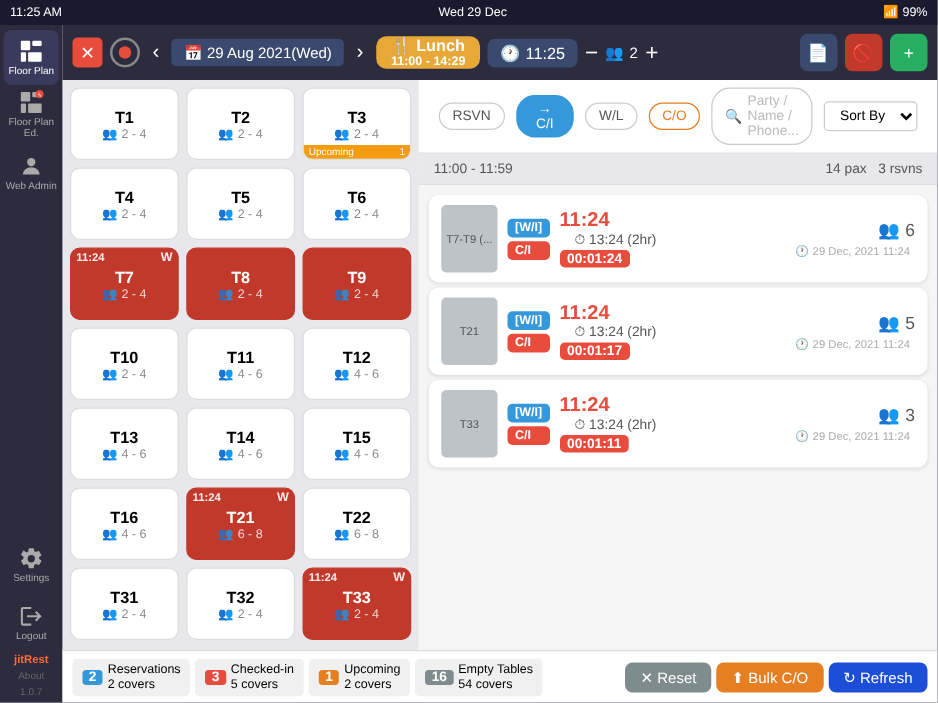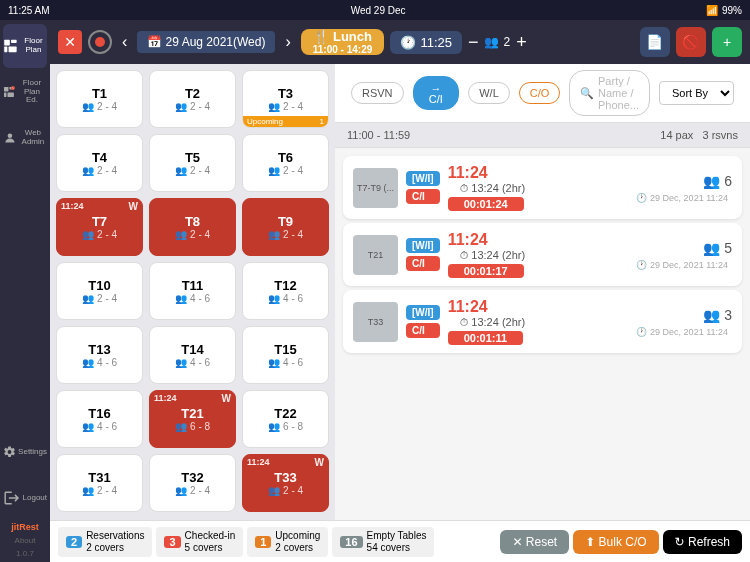--- a/index.html
+++ b/index.html
@@ -6,21 +6,21 @@
     body { font-family: -apple-system, BlinkMacSystemFont, 'Segoe UI', sans-serif; background: #1a1a2e; width: 750px; height: 562px; overflow: hidden; font-size: 12px; }
 
     
     .status-bar { background: #1a1a2e; color: white; display: flex; justify-content: space-between; align-items: center; padding: 2px 8px; height: 20px; font-size: 10px; }
 
     
     .main-layout { display: flex; height: 542px; }
 
     
     .left-sidebar { width: 50px; background: #2c2c3e; display: flex; flex-direction: column; align-items: center; padding-top: 4px; gap: 2px; }
-    .sidebar-icon { width: 44px; height: 44px; display: flex; flex-direction: row; align-items: center; justify-content: center; cursor: pointer; border-radius: 6px; color: #aaa; font-size: 9px; gap: 2px; }
+    .sidebar-icon { width: 44px; height: 44px; display: flex; flex-direction: column; align-items: center; justify-content: center; cursor: pointer; border-radius: 6px; color: #aaa; font-size: 9px; gap: 2px; }
     .sidebar-icon.active { background: #3a3a5c; color: white; }
     .sidebar-icon svg { width: 20px; height: 20px; }
     .sidebar-icon span { font-size: 8px; text-align: center; line-height: 1.1; }
     .sidebar-spacer { flex: 1; }
     .sidebar-logo { color: #ff6b35; font-size: 9px; font-weight: bold; margin-bottom: 2px; }
     .sidebar-version { color: #666; font-size: 8px; margin-bottom: 4px; text-align: center; }
 
     
     .content-area { flex: 1; display: flex; flex-direction: column; background: #f0f0f0; }
 
@@ -67,44 +67,44 @@
     .tab-btn.outline-orange { border-color: #e67e22; color: #e67e22; }
     .search-box { flex: 1; border: 1px solid #ccc; border-radius: 15px; padding: 4px 10px; font-size: 11px; color: #999; display: flex; align-items: center; gap: 4px; }
     .sort-select { border: 1px solid #ccc; border-radius: 4px; padding: 4px 8px; font-size: 11px; background: white; cursor: pointer; }
 
     
     .rlist-header { background: #e8e8ec; padding: 6px 12px; display: flex; justify-content: space-between; align-items: center; font-size: 11px; color: #555; border-bottom: 1px solid #ddd; }
 
     
     .rlist { flex: 1; overflow-y: auto; padding: 4px 0; }
     .rlist-item { background: white; margin: 4px 8px; border-radius: 8px; padding: 8px 10px; display: flex; align-items: center; gap: 8px; box-shadow: 0 1px 3px rgba(0,0,0,0.1); }
-    .table-thumb { background: #bdc3c7; border-radius: 4px; width: 45px; height: 40px; display: flex; align-items: center; justify-content: center; font-size: 10px; color: #555; text-align: center; flex-shrink: 0; }
+    .table-thumb { background: #bdc3c7; border-radius: 4px; width: 45px; height: 54px; display: flex; align-items: center; justify-content: center; font-size: 10px; color: #555; text-align: center; flex-shrink: 0; }
     .ritem-status { display: flex; flex-direction: column; gap: 3px; flex-shrink: 0; }
     .wl-badge { background: #3498db; color: white; border-radius: 4px; padding: 2px 6px; font-size: 10px; font-weight: bold; }
     .ci-badge { background: #e74c3c; color: white; border-radius: 4px; padding: 2px 6px; font-size: 10px; font-weight: bold; }
     .ritem-info { flex: 1; }
     .ritem-time-main { color: #e74c3c; font-weight: bold; font-size: 16px; }
     .ritem-time-sub { color: #555; font-size: 11px; display: flex; align-items: center; gap: 3px; margin-left: 12px; }
-    .ritem-timer { background: #e74c3c; color: white; border-radius: 4px; padding: 1px 16px; font-size: 11px; font-weight: bold; margin-top: 2px; display: inline-block; }
+    .ritem-timer { background: #e74c3c; color: white; border-radius: 4px; padding: 1px 6px; font-size: 11px; font-weight: bold; margin-top: 2px; display: inline-block; }
     .ritem-pax { display: flex; align-items: center; gap: 4px; color: #555; font-size: 14px; }
     .ritem-date { font-size: 9px; color: #aaa; text-align: right; margin-top: 4px; padding-right: 4px; }
 
     
     .bottom-bar { background: white; border-top: 1px solid #ddd; display: flex; align-items: center; padding: 4px 8px; gap: 4px; height: 42px; }
     .stat-chip { display: flex; align-items: center; gap: 4px; background: #f0f0f0; border-radius: 4px; padding: 3px 8px; font-size: 10px; }
     .stat-chip .count-badge { background: #3498db; color: white; border-radius: 3px; padding: 0px 5px; font-size: 11px; font-weight: bold; }
     .stat-chip .count-badge.red { background: #e74c3c; }
     .stat-chip .count-badge.orange { background: #e67e22; }
     .stat-chip .count-badge.gray { background: #7f8c8d; }
     .stat-chip .stat-text { line-height: 1.2; }
     .bottom-spacer { flex: 1; }
     .action-btn { display: flex; align-items: center; gap: 4px; border: none; border-radius: 6px; padding: 5px 12px; cursor: pointer; font-size: 12px; color: white; font-weight: 500; }
     .action-btn.gray-btn { background: #7f8c8d; }
     .action-btn.orange-btn { background: #e67e22; }
-    .action-btn.blue-btn { background: #000000; padding-left: 12px; }
+    .action-btn.blue-btn { background: #1d4ed8; padding-left: 12px; }
   </style>
 </head>
 <body>
 
 <div class="status-bar">
   <span>11:25 AM</span>
   <span>Wed 29 Dec</span>
   <span>
     <span>📶</span>
     <span>99%</span>

